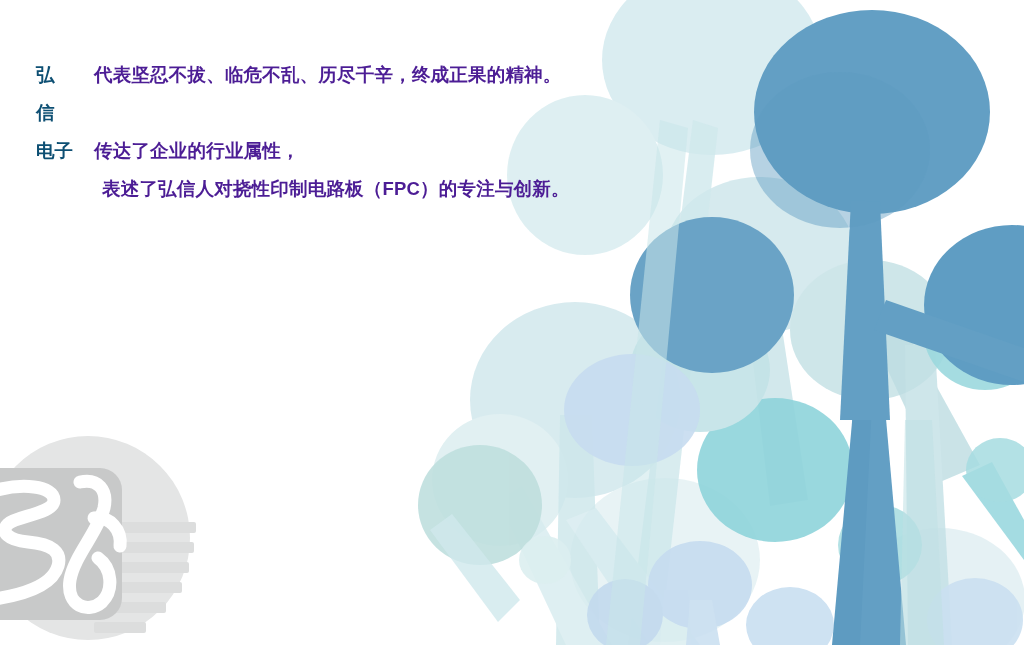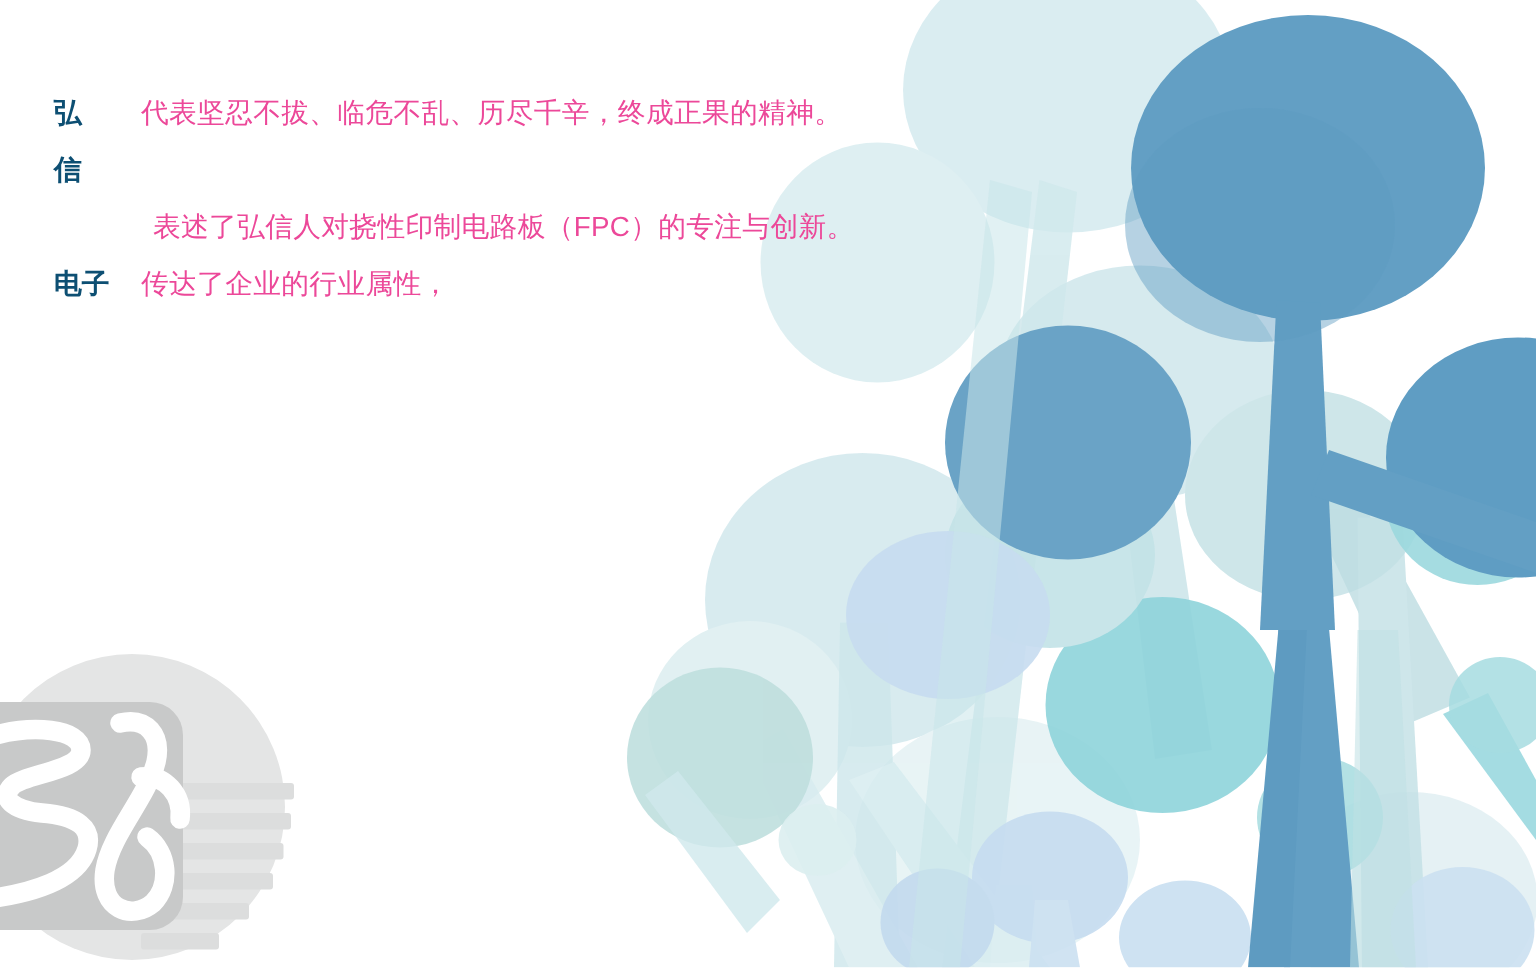--- a/index.html
+++ b/index.html
@@ -65,22 +65,22 @@
     margin-left: 36px;
     font-size: 18.5px;
     font-weight: bold;
     color: #0D4F73;
     letter-spacing: 0px;
   }
 
   .slogan-text {
     flex: 0 0 auto;
     font-size: 18.5px;
-    font-weight: normal;
-    color: #ec4899;
+    font-weight: bold;
+    color: #4c1d95;
     letter-spacing: 0.2px;
   }
 
   .slogan-row.continuation .slogan-label {
     width: 58px;
   }
   .slogan-row.continuation .slogan-text {
     padding-left: 8px;
   }
 </style>
@@ -194,24 +194,24 @@
 
     <div class="slogan-row">
       <span class="slogan-label">弘</span>
       <span class="slogan-text">代表坚忍不拔、临危不乱、历尽千辛，终成正果的精神。</span>
     </div>
 
     <div class="slogan-row">
       <span class="slogan-label">信</span>
     </div>
 
+    <div class="slogan-row">
+      <span class="slogan-label">电子</span>
+      <span class="slogan-text">传达了企业的行业属性，</span>
+    </div>
+
     <div class="slogan-row continuation">
       <span class="slogan-label"></span>
       <span class="slogan-text">表述了弘信人对挠性印制电路板（FPC）的专注与创新。</span>
     </div>
 
-    <div class="slogan-row">
-      <span class="slogan-label">电子</span>
-      <span class="slogan-text">传达了企业的行业属性，</span>
-    </div>
-
   </div>
 </div>
 
 </body></html>

